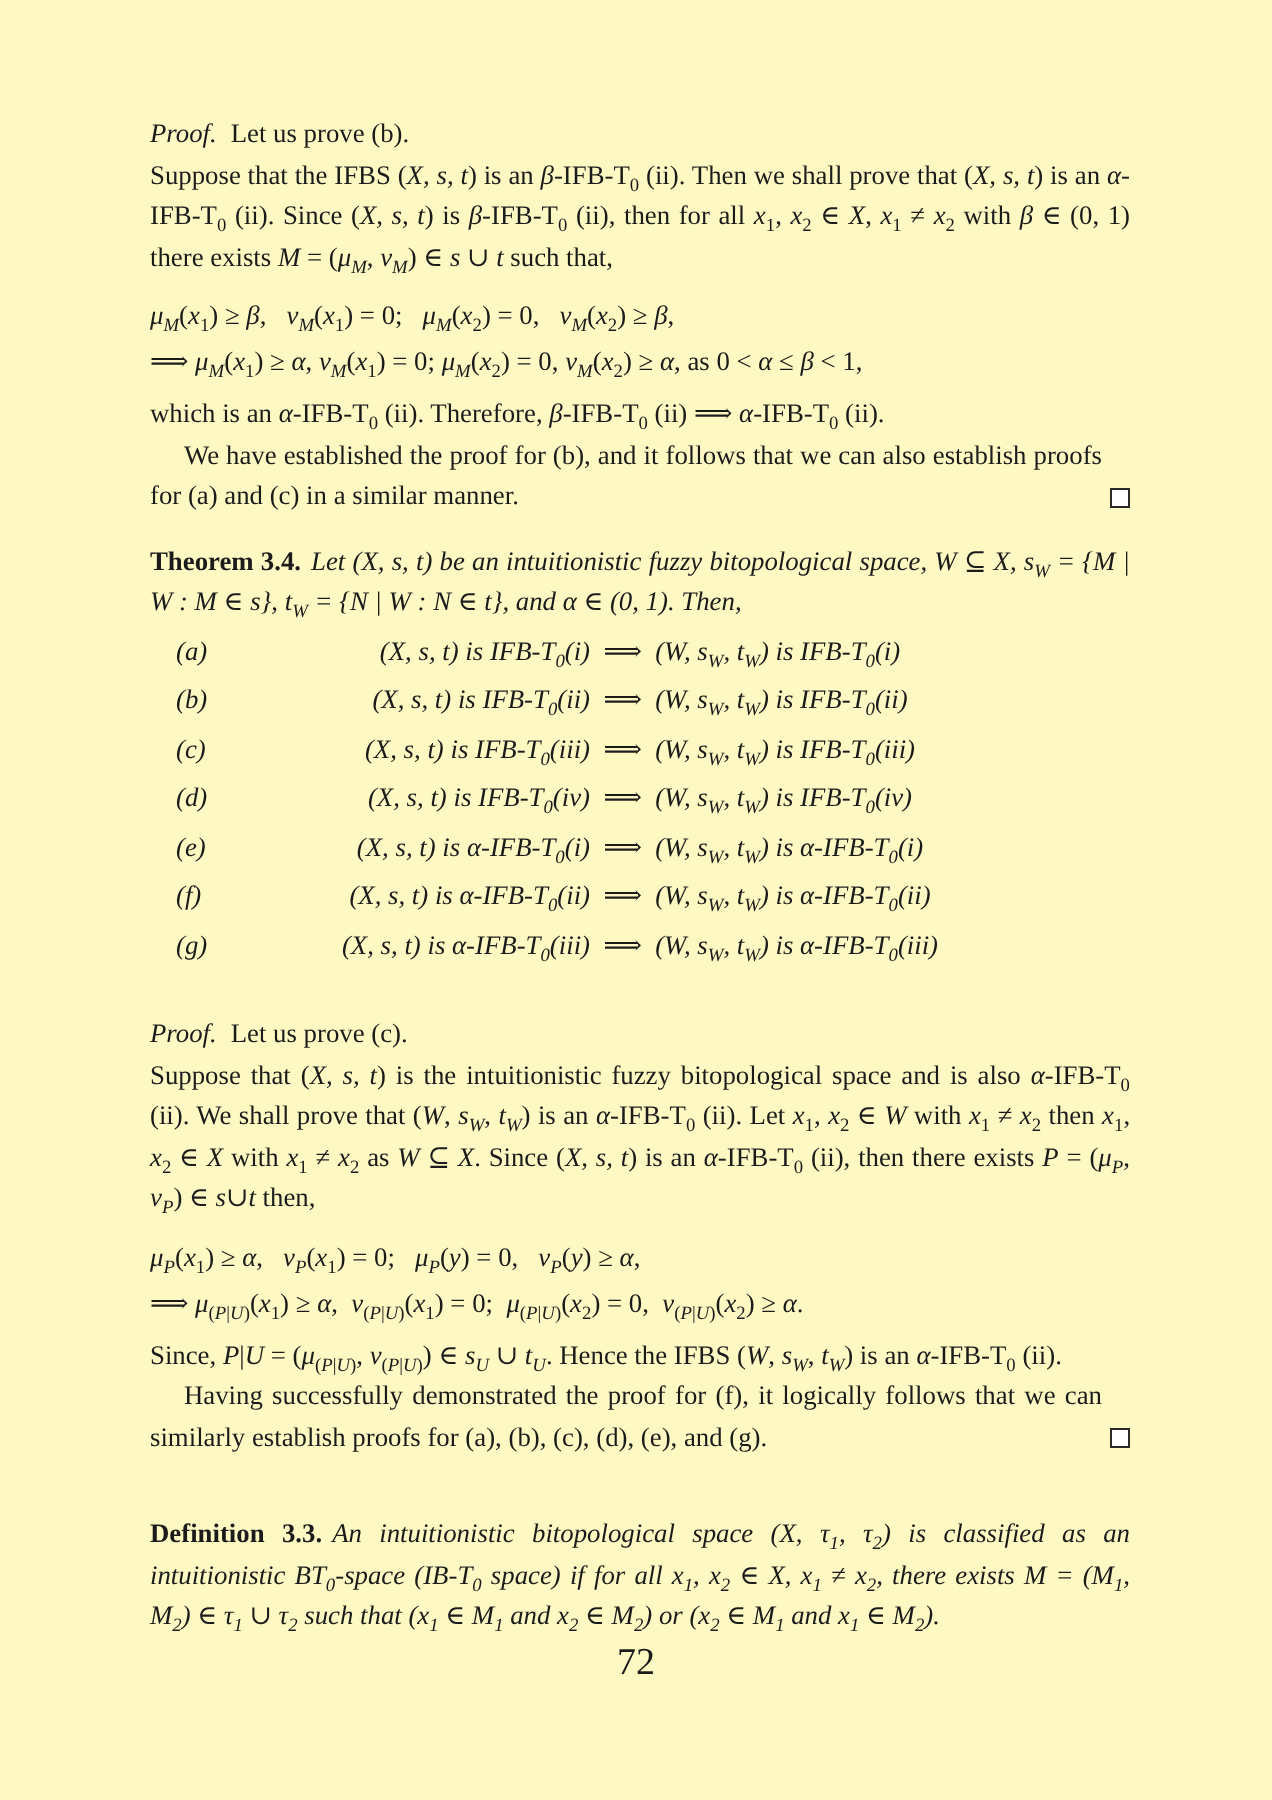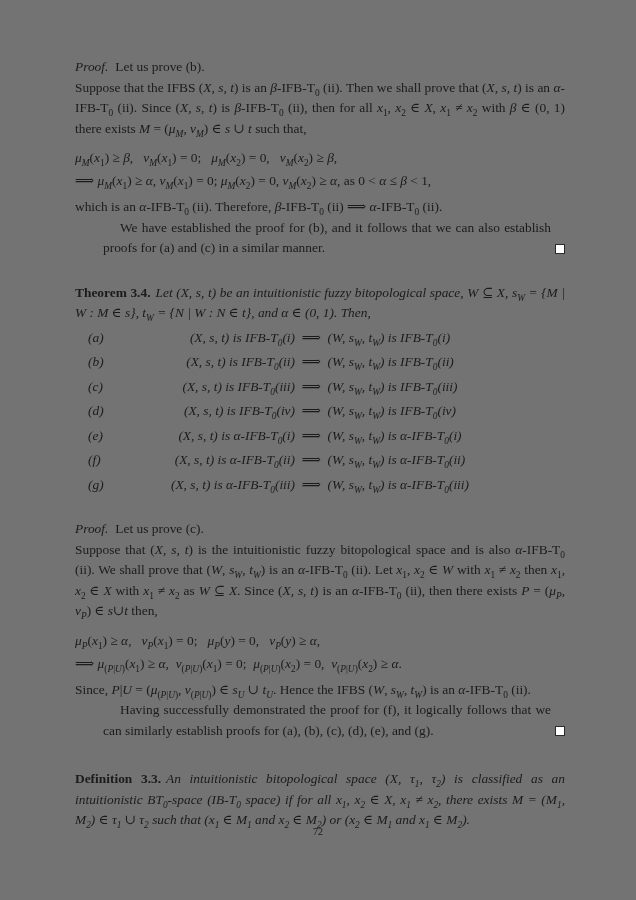--- a/index.html
+++ b/index.html
@@ -1,39 +1,39 @@
 <!DOCTYPE html>
 <html><head>
 <meta charset="utf-8">
 <style>
   html,body{margin:0;padding:0;background:#ffffff;}
   .page{
-    position:relative;width:636px;height:900px;background:#737373;overflow:hidden;
+    position:relative;width:636px;height:900px;background:#fef9c3;overflow:hidden;
     font-family:"Liberation Serif","DejaVu Serif","DejaVu Sans",serif;
     font-size:13.4px;line-height:20.5px;color:#1b1b1b;
   }
   .content{position:absolute;left:75px;top:57px;width:490px;text-align:justify;}
   p{margin:0;}
   m{font-style:italic;}
   sub{font-size:0.70em;line-height:0;}
   .plead{font-style:italic;margin-right:7px;}
-  .indent{text-indent:17px;margin-left:28px;}
+  .indent{text-indent:17px;}
   .eqblock{text-align:center;margin:7px 0 5px 0;}
   .eqline{line-height:23px;text-align:left;}
   .qedpara{position:relative;padding-right:14px;}
   .qed{position:absolute;right:0;bottom:5px;width:8px;height:8px;border:1.2px solid #2a2a2a;background:#fff;}
-  .thmpara{margin-top:24px;}
+  .thmpara{margin-top:12px;}
   .thmlabel{font-weight:bold;font-style:normal;margin-right:5px;}
   .thmbody{font-style:italic;}
   .items{margin-top:3px;}
   .thm-item{position:relative;text-align:center;font-style:italic;margin:4px 0;line-height:20.5px;}
   .item-label{position:absolute;left:13px;}
   .proofc-lead{margin-top:24px;}
   .defpara{margin-top:28px;}
-  .pagenum{position:absolute;top:822px;left:0;width:636px;text-align:center;font-size:10px;color:#1b1b1b;}
+  .pagenum{position:absolute;top:822px;left:0;width:636px;text-align:center;font-size:19px;color:#1b1b1b;}
 </style>
 </head>
 <body>
 
 <div class="page">
   <main class="content">
 
     <p class="line"><i class="plead">Proof.</i><span>Let us prove (b).</span></p>
 
     <p class="para">Suppose that the IFBS (<m>X, s, t</m>) is an <m>β</m>-IFB-T<sub>0</sub> (ii).  Then we shall prove that (<m>X, s, t</m>) is an <m>α</m>-IFB-T<sub>0</sub> (ii).  Since (<m>X, s, t</m>) is <m>β</m>-IFB-T<sub>0</sub> (ii), then for all <m>x</m><sub>1</sub>, <m>x</m><sub>2</sub> ∈ <m>X</m>, <m>x</m><sub>1</sub> ≠ <m>x</m><sub>2</sub> with <m>β</m> ∈ (0, 1) there exists <m>M</m> = (<m>μ<sub>M</sub></m>, <m>ν<sub>M</sub></m>) ∈ <m>s</m> ∪ <m>t</m> such that,</p>

